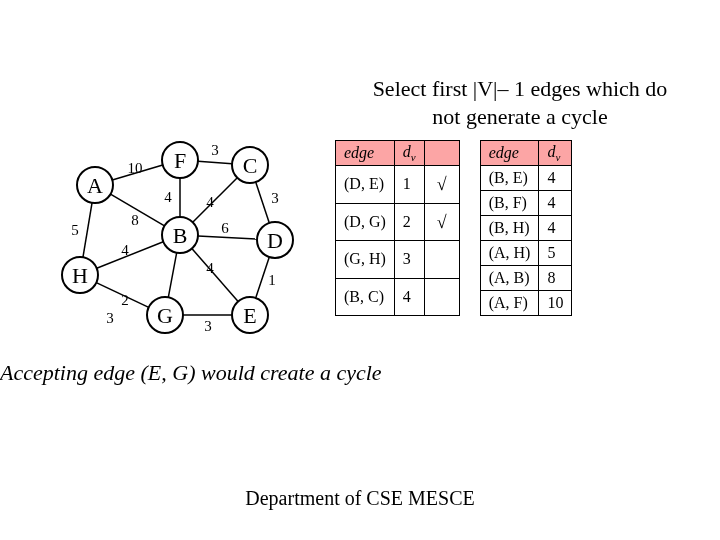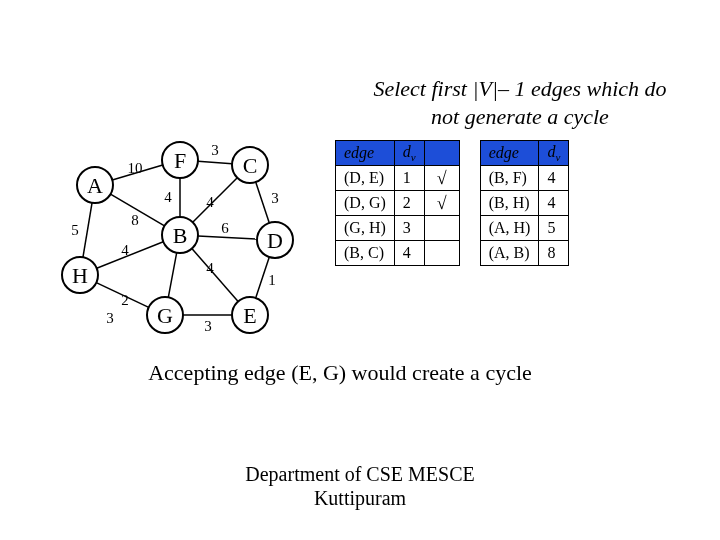--- a/index.html
+++ b/index.html
@@ -17,21 +17,20 @@
     height: 540px;
   }
   .title {
     position: absolute;
     left: 360px;
     top: 75px;
     width: 320px;
     font-size: 22px;
     text-align: center;
     line-height: 1.25;
-    font-style: italic;
   }
   .graph {
     position: absolute;
     left: 50px;
     top: 140px;
     width: 260px;
     height: 230px;
   }
   .graph svg { overflow: visible; }
   .node circle {
@@ -64,42 +63,43 @@
   }
   th, td {
     border: 1px solid #000;
     padding: 2px 8px;
     text-align: left;
     font-weight: normal;
     height: 20px;
   }
   th {
     font-style: italic;
-    background: #1d4ed8;
+    background: #fca5a5;
   }
   th .sub {
     font-size: 11px;
     font-style: italic;
     vertical-align: sub;
   }
   .mark-cell {
     width: 18px;
     text-align: center;
     font-family: "Symbol", serif;
     font-size: 18px;
     line-height: 1;
   }
   .caption {
     position: absolute;
     left: 0;
     right: 0;
     top: 360px;
-    text-align: center;
+    text-align: left;
     padding-right: 40px;
     font-size: 22px;
+    font-style: italic;
   }
   .footer {
     position: absolute;
     left: 0;
     right: 0;
     bottom: 30px;
     text-align: center;
     font-size: 20px;
     line-height: 1.2;
   }
@@ -211,39 +211,46 @@
 
     <table>
       <thead>
         <tr>
           <th>edge</th>
           <th><span>d</span><span class="sub">v</span></th>
         </tr>
       </thead>
       <tbody id="t2-body">
           <tr>
+            <td>(B, E)</td>
+            <td>4</td>
+          </tr>
+          <tr>
             <td>(B, F)</td>
             <td>4</td>
           </tr>
           <tr>
             <td>(B, H)</td>
             <td>4</td>
           </tr>
           <tr>
             <td>(A, H)</td>
             <td>5</td>
           </tr>
           <tr>
             <td>(A, B)</td>
             <td>8</td>
+          </tr>
+          <tr>
+            <td>(A, F)</td>
+            <td>10</td>
           </tr>
         </tbody>
     </table>
   </div>
 
   <div class="caption">Accepting edge (E, G) would create a cycle</div>
 
   <div class="footer">
     <div>Department of CSE MESCE</div>
-    <div>Kuttipuram</div>
   </div>
 
 </div>
 
 </body></html>

